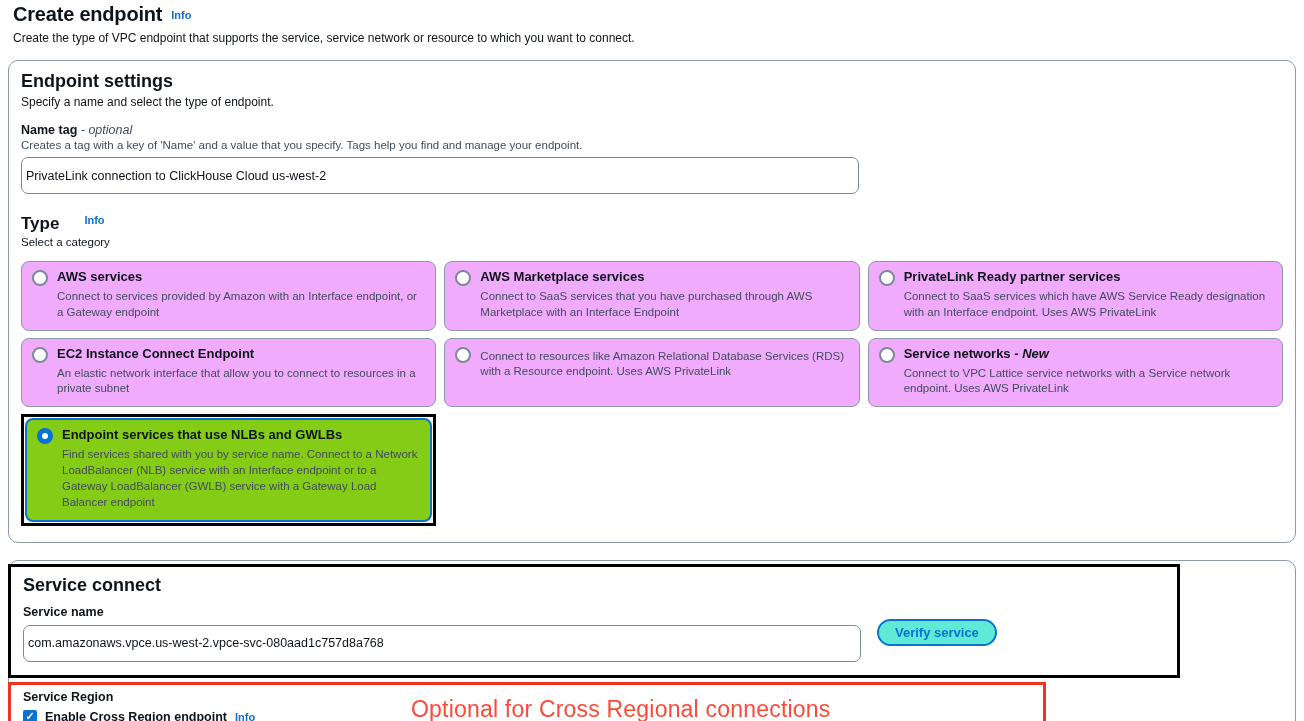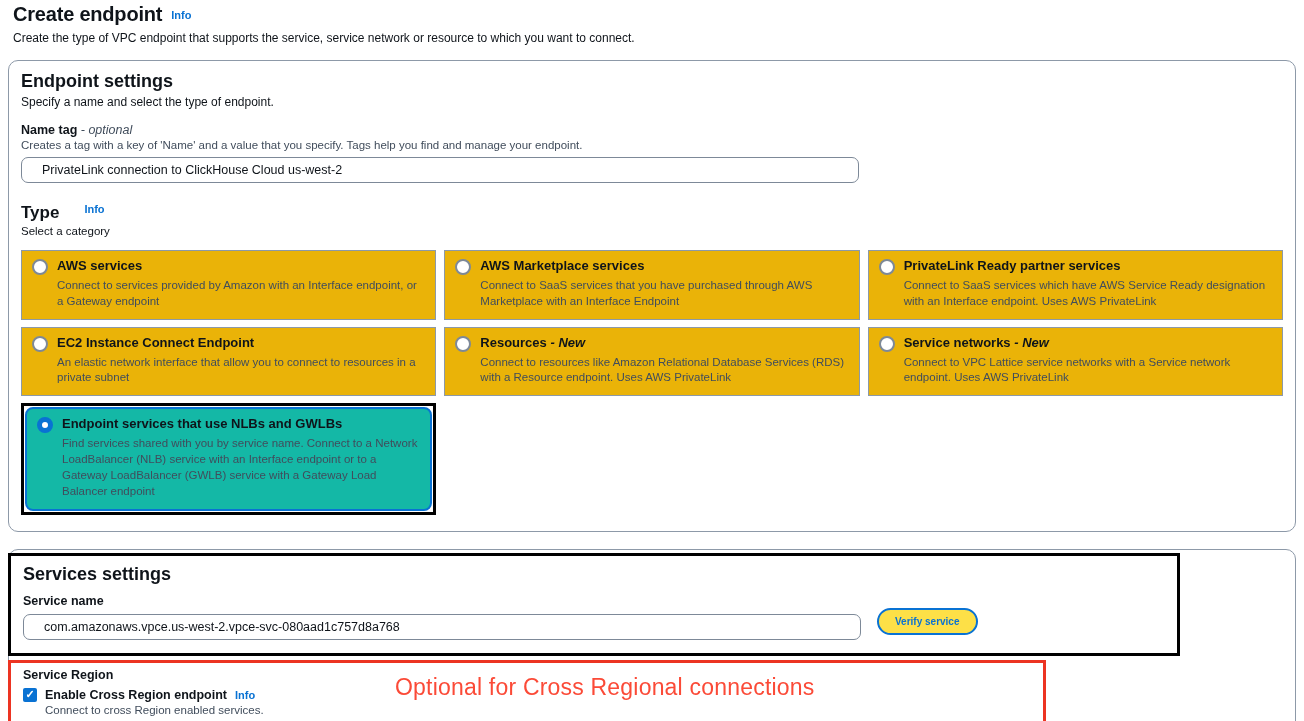--- a/index.html
+++ b/index.html
@@ -23,79 +23,79 @@
   .card-2 { margin-top:17px; padding:0 0 8px 0; min-height:262px; }
 
   .section-title { font-size:18px; font-weight:700; margin:0; }
   .section-sub { font-size:12px; margin-top:3px; }
 
   .field-label { font-size:12.5px; font-weight:700; margin-top:14px; }
   .optional { font-style:italic; font-weight:400; color:#414d5c; }
   .help-text { font-size:11.5px; color:#414d5c; margin-top:2px; }
 
   .text-input {
-    width:838px; height:26px; border:1.5px solid #7d8998; border-radius:7px;
-    padding:0 20px; font-size:12.5px; color:#0f141a; margin-top:6px;
+    width:838px; height:37px; border:1.5px solid #7d8998; border-radius:7px;
+    padding:0 4px; font-size:12.5px; color:#0f141a; margin-top:6px;
     font-family:"Liberation Sans", sans-serif; background:#fff; display:block;
   }
 
   .type-heading-row { display:flex; align-items:flex-start; gap:25px; margin-top:20px; }
   .type-heading { font-size:17px; font-weight:700; }
   .type-sub { font-size:11.5px; margin-top:2px; }
 
   .options-grid {
     display:grid; grid-template-columns:repeat(3, 1fr);
     column-gap:8px; row-gap:7px; margin-top:13px;
   }
   .option-card {
-    border:1px solid #8c99a8; border-radius:0; background:#eab308;
+    border:1px solid #8c99a8; border-radius:8px; background:#f0abfc;
     padding:7px 12px 9px 10px; display:flex; gap:9px; cursor:pointer; min-height:56px;
   }
   .radio {
     width:16px; height:16px; border-radius:50%; border:2px solid #7d8998;
     background:#fff; flex:none; margin-top:1px;
   }
   .radio.checked { border:5px solid #0972d3; }
   .opt-title { font-size:13px; font-weight:700; line-height:1.3; }
   .opt-suffix { font-style:italic; }
   .opt-desc { font-size:11.5px; color:#414d5c; margin-top:3px; line-height:1.38; }
 
   .selected-wrapper {
     grid-column:1; border:3px solid #000; padding:1px; background:#fff;
   }
   .option-card.selected {
-    border:2px solid #0972d3; background:#14b8a6; border-radius:8px; min-height:72px;
+    border:2px solid #0972d3; background:#84cc16; border-radius:8px; min-height:72px;
   }
 
   .annotation-black-box {
     border:3px solid #000; width:1172px; margin:3px 0 0 -1px;
     padding:8px 12px 13px 12px; background:#fff; position:relative;
   }
   .input-row { display:flex; align-items:flex-start; gap:16px; }
   .verify-btn {
-    border:2px solid #0972d3; color:#0972d3; background:#fde047; font-weight:700;
-    font-size:10px; border-radius:15px; padding:0 16px; height:27px; line-height:23px;
+    border:2px solid #0972d3; color:#0972d3; background:#5eead4; font-weight:700;
+    font-size:13px; border-radius:15px; padding:0 16px; height:27px; line-height:23px;
     cursor:pointer; font-family:"Liberation Sans", sans-serif; white-space:nowrap;
   }
 
   .annotation-red-box {
     border:3px solid #ec3422; width:1038px; margin:4px 0 0 -1px;
     padding:5px 12px 13px 12px; background:#fff; position:relative;
   }
   .checkbox-row { display:flex; align-items:center; gap:8px; margin-top:6px; }
   .checkbox {
     width:14px; height:14px; background:#0972d3; border-radius:2px; color:#fff;
     font-size:11px; font-weight:700; display:flex; align-items:center;
     justify-content:center; line-height:1; cursor:pointer; flex:none;
   }
   .checkbox-label { font-size:12.5px; font-weight:700; }
   .checkbox-help { font-size:11.5px; color:#414d5c; margin:2px 0 0 22px; }
 
   .red-annotation-text {
-    position:absolute; left:384px; top:11px; font-size:23px; color:#fb4a37;
+    position:absolute; left:400px; top:11px; font-size:23px; color:#fb4a37;
     white-space:nowrap; letter-spacing:0.2px;
   }
 </style>
 </head>
 <body>
 
 <div class="page-header">
   <div class="page-title-row">
     <span class="page-title">Create endpoint</span>
     <span class="info-link">Info</span>
@@ -150,24 +150,20 @@
       <span class="radio"></span>
       <div>
         <div class="opt-title">EC2 Instance Connect Endpoint</div>
         <div class="opt-desc">An elastic network interface that allow you to connect to resources in a private subnet</div>
       </div>
     </div>
 
     <div class="option-card">
       <span class="radio"></span>
       <div>
-        <div class="opt-title">
-          <span>Resources</span>
-          <span class="opt-suffix">- New</span>
-        </div>
         <div class="opt-desc">Connect to resources like Amazon Relational Database Services (RDS) with a Resource endpoint. Uses AWS PrivateLink</div>
       </div>
     </div>
 
     <div class="option-card">
       <span class="radio"></span>
       <div>
         <div class="opt-title">
           <span>Service networks</span>
           <span class="opt-suffix">- New</span>
@@ -185,21 +181,21 @@
         </div>
       </div>
     </div>
 
   </div>
 </div>
 
 <div class="card card-2">
 
   <div class="annotation-black-box">
-    <h2 class="section-title">Services settings</h2>
+    <h2 class="section-title">Service connect</h2>
     <div class="field-label" style="margin-top:9px;">Service name</div>
     <div class="input-row">
       <input class="text-input" type="text" value="com.amazonaws.vpce.us-west-2.vpce-svc-080aad1c757d8a768" style="">
       <button class="verify-btn">Verify service</button>
     </div>
   </div>
 
   <div class="annotation-red-box">
     <div class="field-label" style="margin-top:0;">Service Region</div>
     <div class="checkbox-row">

